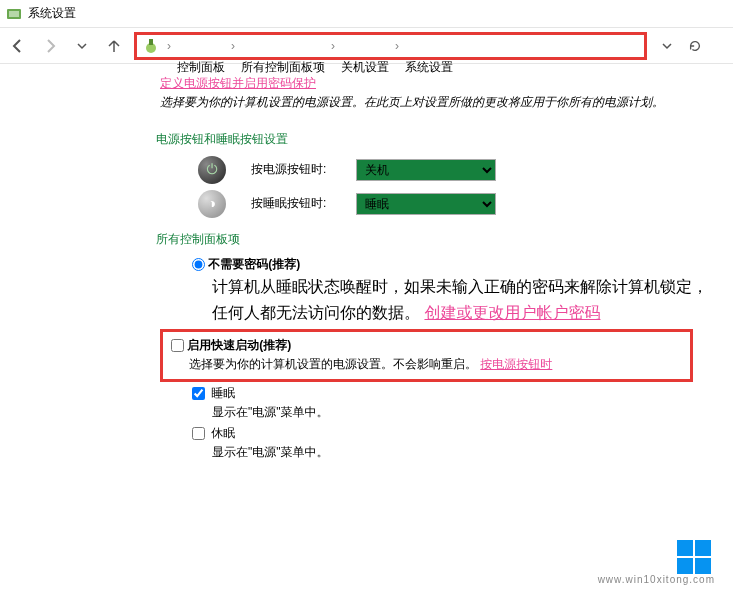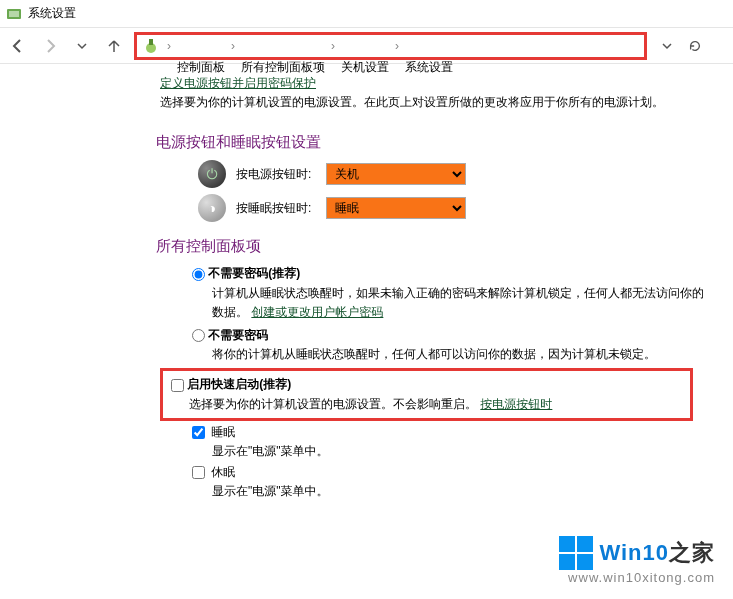--- a/index.html
+++ b/index.html
@@ -57,27 +57,27 @@
       margin-right: 4px;
     }
     .bc-item { padding: 0 2px; margin-top: 43px; }
     .bc-sep { color: #888; padding: 0 2px; }
     .refresh-area { display: flex; align-items: center; gap: 4px; margin-right: 20px; }
     .content {
       padding: 10px 20px 10px 160px;
       color: #000;
       line-height: 1.6;
     }
-    .link { color: #14532d; text-decoration: underline; cursor: pointer; }
-    .section-head { font-size: 15px; color: #701a75; margin: 12px 0 6px -4px; }
-    .desc { font-size: 12px; margin-bottom: 18px; }
+    .link { color: #ec4899; text-decoration: underline; cursor: pointer; }
+    .section-head { font-size: 12px; color: #15803d; margin: 12px 0 6px -4px; }
+    .desc { font-size: 12px; margin-bottom: 18px; font-style: italic; }
     .row-control {
       display: flex;
       align-items: center;
-      gap: 10px;
+      gap: 25px;
       padding-left: 38px;
       margin: 6px 0;
     }
     .power-icon, .sleep-icon {
       width: 28px; height: 28px;
       border-radius: 50%;
       display: inline-flex;
       align-items: center;
       justify-content: center;
     }
@@ -96,27 +96,27 @@
       content: "◑";
       color: #fff;
       font-size: 14px;
     }
     .label { min-width: 80px; }
     select.combo {
       width: 140px;
       height: 22px;
       font-size: 12px;
       border: 1px solid #aaa;
-      background: #f97316;
+      background: #15803d;
       padding: 0 4px;
     }
     .radio-group { margin-left: 32px; }
     .radio-item { margin: 4px 0; }
     .radio-item label b { font-weight: bold; }
-    .radio-desc { margin-left: 20px; font-size: 12px; }
+    .radio-desc { margin-left: 20px; font-size: 16px; }
     .highlight-box {
       border: 3px solid #e53935;
       padding: 4px 8px;
       margin-right: 20px;
     }
     .chk-item { margin: 2px 0 2px 32px; }
     .chk-item .chk-label { margin-left: 3px; }
     .chk-item .chk-desc { margin-left: 20px; font-size: 12px; }
     .watermark {
       position: absolute;
@@ -135,21 +135,21 @@
     .win-logo {
       display: inline-grid;
       grid-template-columns: 16px 16px;
       grid-template-rows: 16px 16px;
       gap: 2px;
       margin-right: 4px;
     }
     .win-logo span { background: #0693f1; }
     .brand { font-size: 22px; letter-spacing: 1px; }
     .brand .suffix { color: #333; }
-    .wm-url { color: #888; font-size: 13px; letter-spacing: 1px; font-weight: normal; }
+    .wm-url { color: #888; font-size: 10px; letter-spacing: 1px; font-weight: normal; }
     input[type=checkbox], input[type=radio] { vertical-align: middle; }
     .bc-chevron { color: #888; }
   </style>
 </head>
 <body>
 
 <div class="title-bar">
   <span class="icon">
     <svg width="16" height="16" viewBox="0 0 16 16">
         <rect x="1" y="3" width="14" height="10" rx="1" fill="#6aa84f"></rect>
@@ -240,26 +240,20 @@
   <div class="radio-group">
     <div class="radio-item">
       <label><input type="radio" name="pw" checked="" style="">
         <b>不需要密码(推荐)</b>
       </label>
       <div class="radio-desc">
         <span>计算机从睡眠状态唤醒时，如果未输入正确的密码来解除计算机锁定，任何人都无法访问你的数据。</span>
         <span class="link">创建或更改用户帐户密码</span>
       </div>
     </div>
-    <div class="radio-item">
-      <label><input type="radio" name="pw" style="">
-        <b>不需要密码</b>
-      </label>
-      <div class="radio-desc">将你的计算机从睡眠状态唤醒时，任何人都可以访问你的数据，因为计算机未锁定。</div>
-    </div>
   </div>
 
 
   <div class="highlight-box">
     <div class="">
       <label><input type="checkbox" style="">
         <b class="chk-label">启用快速启动(推荐)</b>
       </label>
       <div class="chk-desc" style="margin-left:18px">
         <span>选择要为你的计算机设置的电源设置。不会影响重启。</span>
@@ -284,18 +278,15 @@
 </div>
 
 <div class="watermark">
   <div class="logo">
     <span class="win-logo">
       <span></span>
         <span></span>
         <span></span>
         <span></span>
     </span>
-    <span class="brand">
-      <span>Win10</span><span class="suffix">之家</span>
-    </span>
   </div>
   <div class="wm-url">www.win10xitong.com</div>
 </div>
 
 </body></html>

